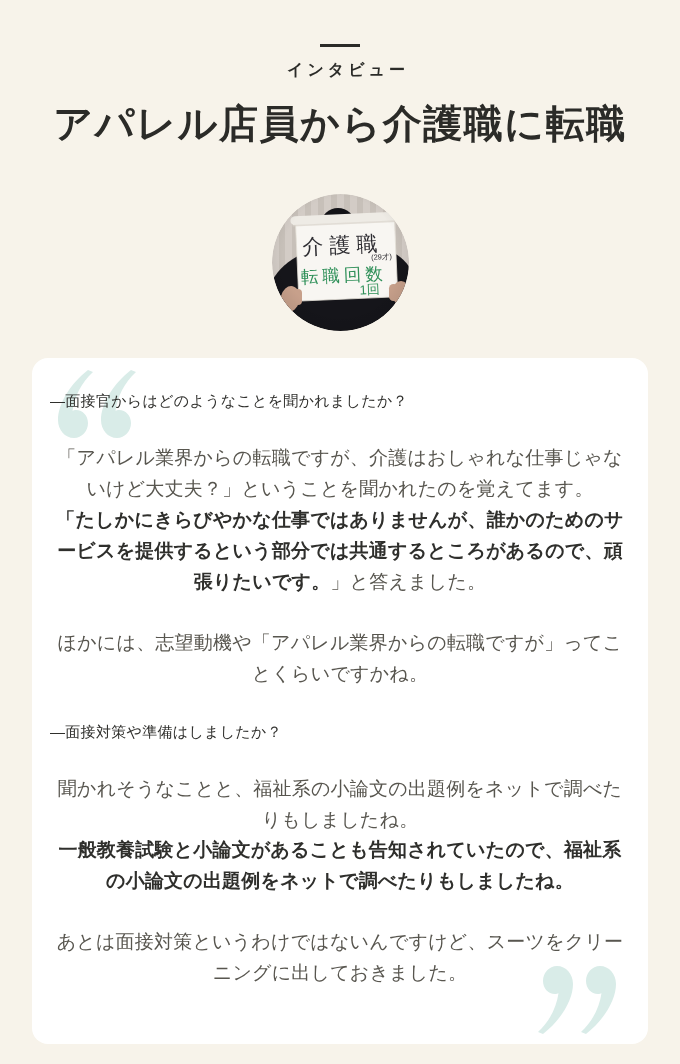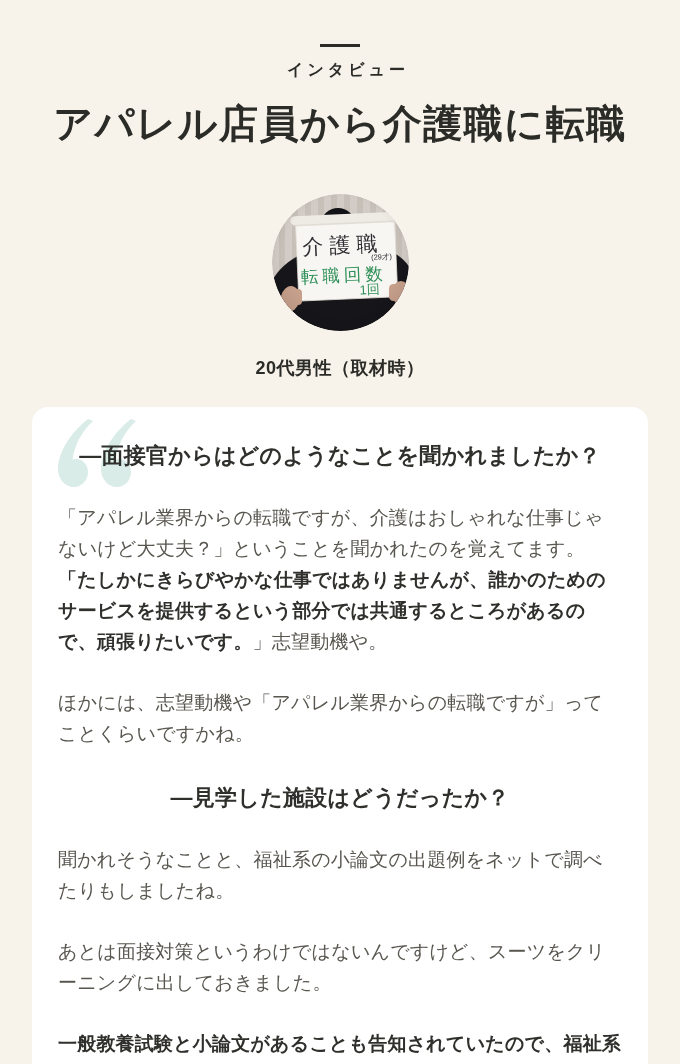--- a/index.html
+++ b/index.html
@@ -41,27 +41,27 @@
     position:relative;width:616px;box-sizing:border-box;
     margin:27px auto 34px;background:#ffffff;border-radius:16px;
     padding:31px 18px 25px;
   }
   .quote-mark{position:absolute;z-index:0;}
   .quote-mark.open{top:12px;left:20px;}
   .quote-mark.close{bottom:10px;right:26px;transform:rotate(180deg);}
   .card p{position:relative;z-index:1;}
 
   .q{
-    font-size:22px;font-weight:700;color:#2f2f2c;
-    line-height:1.6;margin:30px 0 30px;letter-spacing:0.3px;text-align:center;
+    font-size:15px;font-weight:400;color:#2f2f2c;
+    line-height:1.6;margin:30px 0 30px;letter-spacing:0.3px;
   }
   .q.first{margin-top:0;}
   .a{
     font-size:19px;font-weight:400;color:#58564f;
-    line-height:1.63;margin:30px 8px;letter-spacing:0.2px;
+    line-height:1.63;margin:30px 0;letter-spacing:0.2px;text-align:center;
   }
   .a .bold, .a b{font-weight:700;color:#2f2f2c;font-style:normal;}
   .a.no-bottom{margin-bottom:0;}
   .a.no-top{margin-top:0;}
 </style>
 </head>
 <body>
 
 <div class="page">
 
@@ -103,45 +103,44 @@
           <g>
             <ellipse cx="18" cy="105" rx="9.5" ry="13" fill="#c7a08b" transform="rotate(12 18 105)"></ellipse>
             <rect x="22" y="95" width="8" height="16" rx="4" fill="#c7a08b"></rect>
             <ellipse cx="130" cy="100" rx="9.5" ry="13" fill="#c7a08b" transform="rotate(-10 130 100)"></ellipse>
             <rect x="117" y="90" width="9" height="17" rx="4.5" fill="#c7a08b"></rect>
           </g>
           <circle cx="68.5" cy="68.5" r="68.5" fill="url(#vign)"></circle>
         </g>
       </svg>
     </span>
-    <figcaption class="caption">20代男性（取材時）</figcaption>
   </figure>
 
   <section class="card">
 
     <svg class="quote-mark open" width="84" height="70" viewBox="0 0 84 70">
       <g fill="#d9ece8">
         <path d="M36,0 C18,14 6,34 6,50 C6,60 13,68 22,68 C30,68 36,61 36,53 C36,46 31,40 24,40 C22.5,40 21.5,40.3 20.5,40.8 C22.5,27 29,13 41,2 Z"></path>
         <path d="M79,0 C61,14 49,34 49,50 C49,60 56,68 65,68 C73,68 79,61 79,53 C79,46 74,40 67,40 C65.5,40 64.5,40.3 63.5,40.8 C65.5,27 72,13 84,2 Z"></path>
       </g>
     </svg>
 
     <p class="q first">―面接官からはどのようなことを聞かれましたか？</p>
 
     <p class="a no-bottom">「アパレル業界からの転職ですが、介護はおしゃれな仕事じゃないけど大丈夫？」ということを聞かれたのを覚えてます。</p>
-    <p class="a no-top"><b>「たしかにきらびやかな仕事ではありませんが、誰かのためのサービスを提供するという部分では共通するところがあるので、頑張りたいです。</b><span>」志望動機や。</span></p>
+    <p class="a no-top"><b>「たしかにきらびやかな仕事ではありませんが、誰かのためのサービスを提供するという部分では共通するところがあるので、頑張りたいです。</b><span>」と答えました。</span></p>
 
     <p class="a">ほかには、志望動機や「アパレル業界からの転職ですが」ってことくらいですかね。</p>
 
-    <p class="q">―見学した施設はどうだったか？</p>
+    <p class="q">―面接対策や準備はしましたか？</p>
 
     <p class="a no-bottom">聞かれそうなことと、福祉系の小論文の出題例をネットで調べたりもしましたね。</p>
+    <p class="a no-top"><b>一般教養試験と小論文があることも告知されていたので、福祉系の小論文の出題例をネットで調べたりもしましたね。</b></p>
+
     <p class="a">あとは面接対策というわけではないんですけど、スーツをクリーニングに出しておきました。</p>
-
-    <p class="a no-top"><b>一般教養試験と小論文があることも告知されていたので、福祉系の小論文の出題例をネットで調べたりもしましたね。</b></p>
 
     <svg class="quote-mark close" width="84" height="70" viewBox="0 0 84 70">
       <g fill="#d9ece8">
         <path d="M36,0 C18,14 6,34 6,50 C6,60 13,68 22,68 C30,68 36,61 36,53 C36,46 31,40 24,40 C22.5,40 21.5,40.3 20.5,40.8 C22.5,27 29,13 41,2 Z"></path>
         <path d="M79,0 C61,14 49,34 49,50 C49,60 56,68 65,68 C73,68 79,61 79,53 C79,46 74,40 67,40 C65.5,40 64.5,40.3 63.5,40.8 C65.5,27 72,13 84,2 Z"></path>
       </g>
     </svg>
 
   </section>
 </div>

